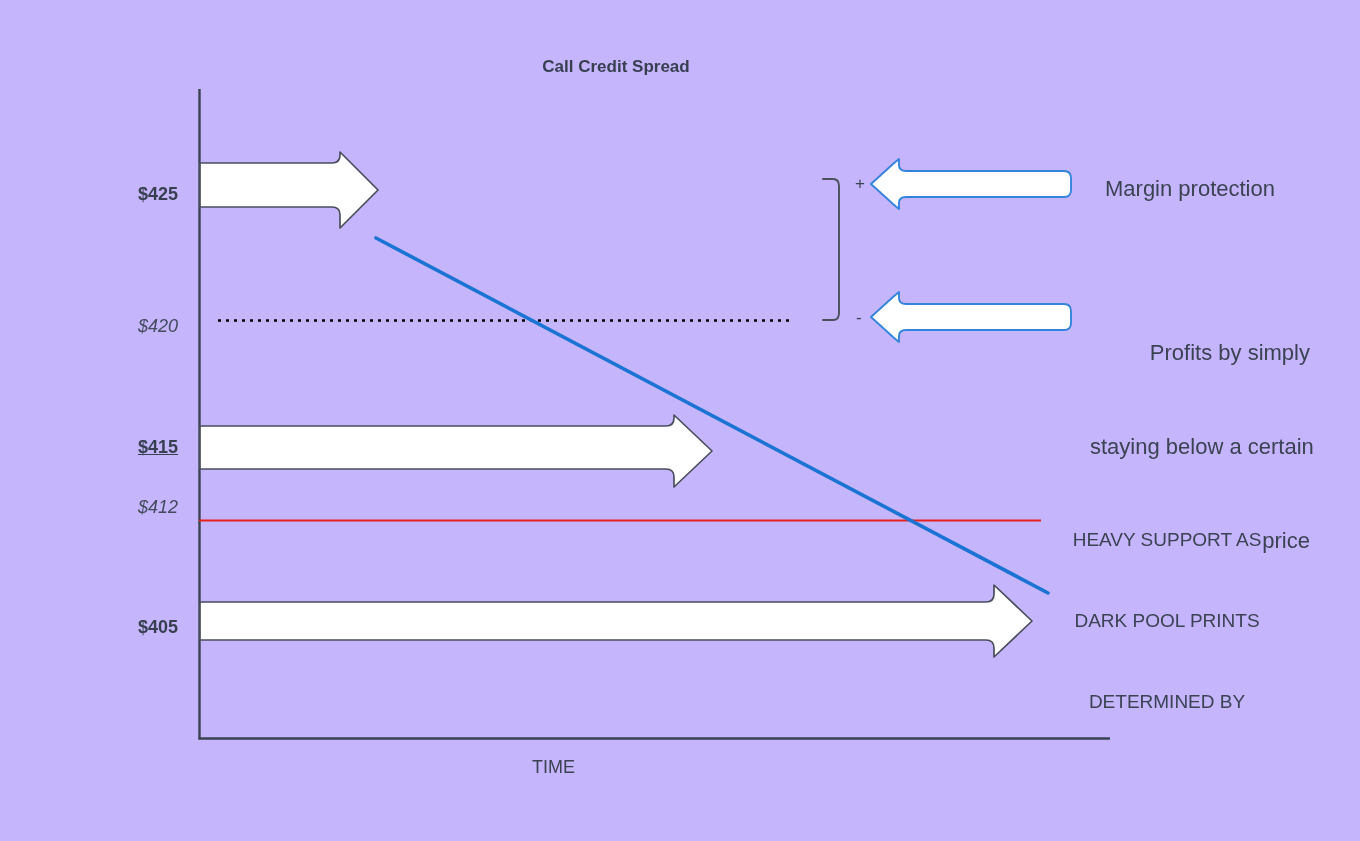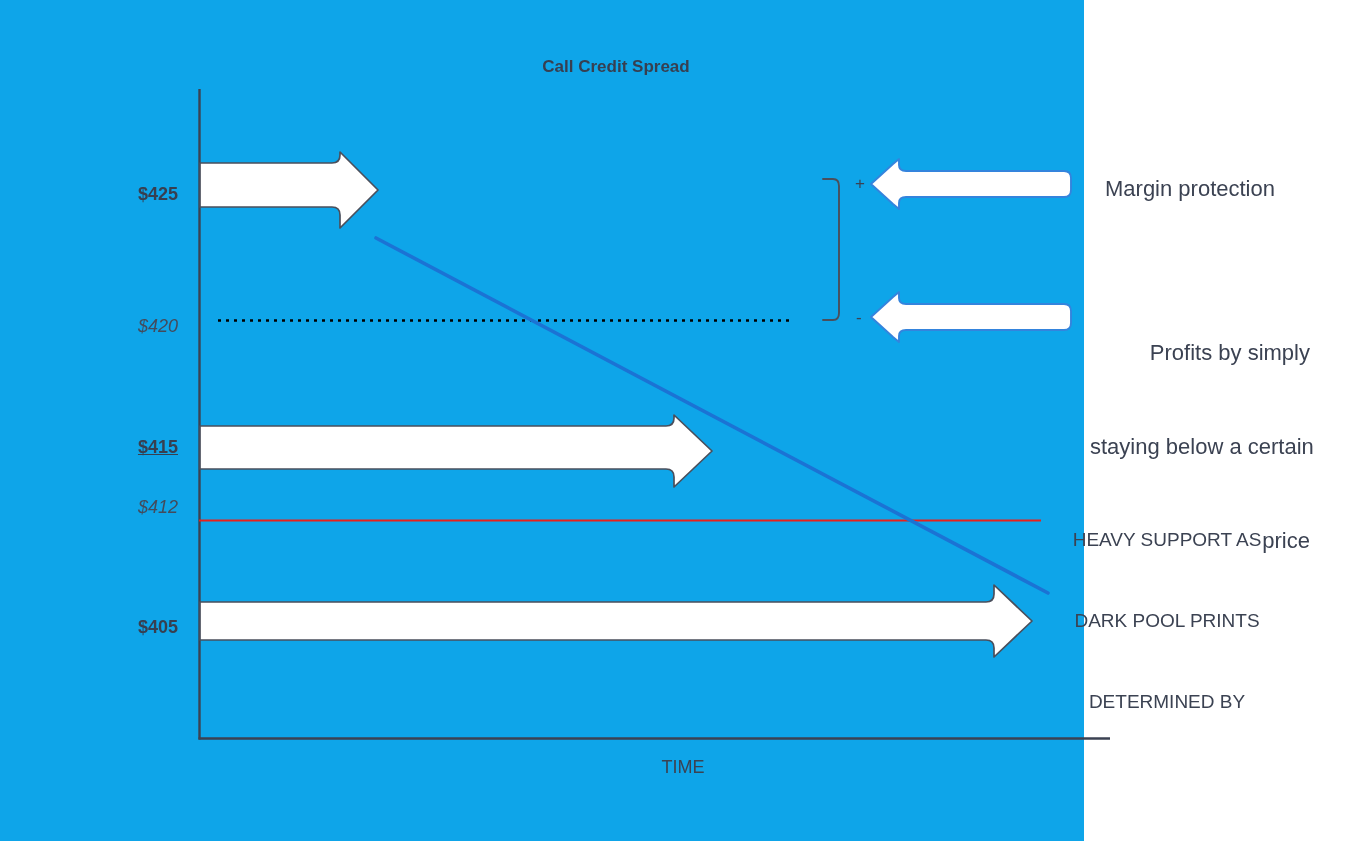--- a/index.html
+++ b/index.html
@@ -9,23 +9,23 @@
   }
   body {
     font-family: "Liberation Sans", sans-serif;
     width: 1360px;
     height: 841px;
     overflow: hidden;
     position: relative;
   }
   #canvas {
     position: relative;
-    width: 1084px;
+    width: 1360px;
     height: 841px;
-    background: #0ea5e9;
+    background: #c4b5fd;
   }
   svg.layer {
     position: absolute;
     left: 0;
     top: 0;
     width: 1360px;
     height: 841px;
     pointer-events: none;
   }
   svg.layer * { pointer-events: auto; }
@@ -55,24 +55,23 @@
   .axis-label-italic {
     font-size: 18px;
     font-style: italic;
     color: #434b5c;
     text-align: right;
     width: 90px;
   }
   .time-label {
     font-size: 18px;
     color: #3b4252;
-    left: 583px;
+    left: 532px;
     top: 757px;
     width: 200px;
-    text-align: center;
   }
   .sign-label {
     font-size: 17px;
     color: #3b4252;
   }
   .annot {
     font-size: 22px;
     color: #3b4252;
     text-align: center;
     line-height: 1.42;

